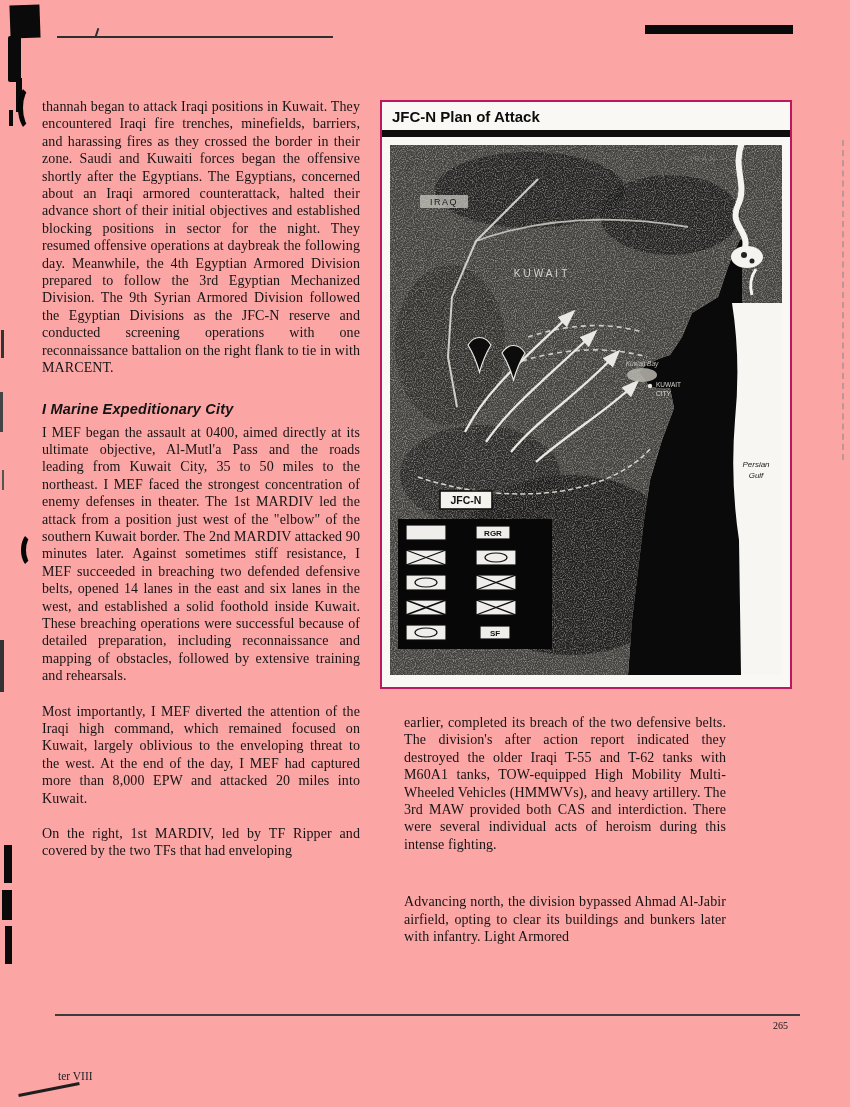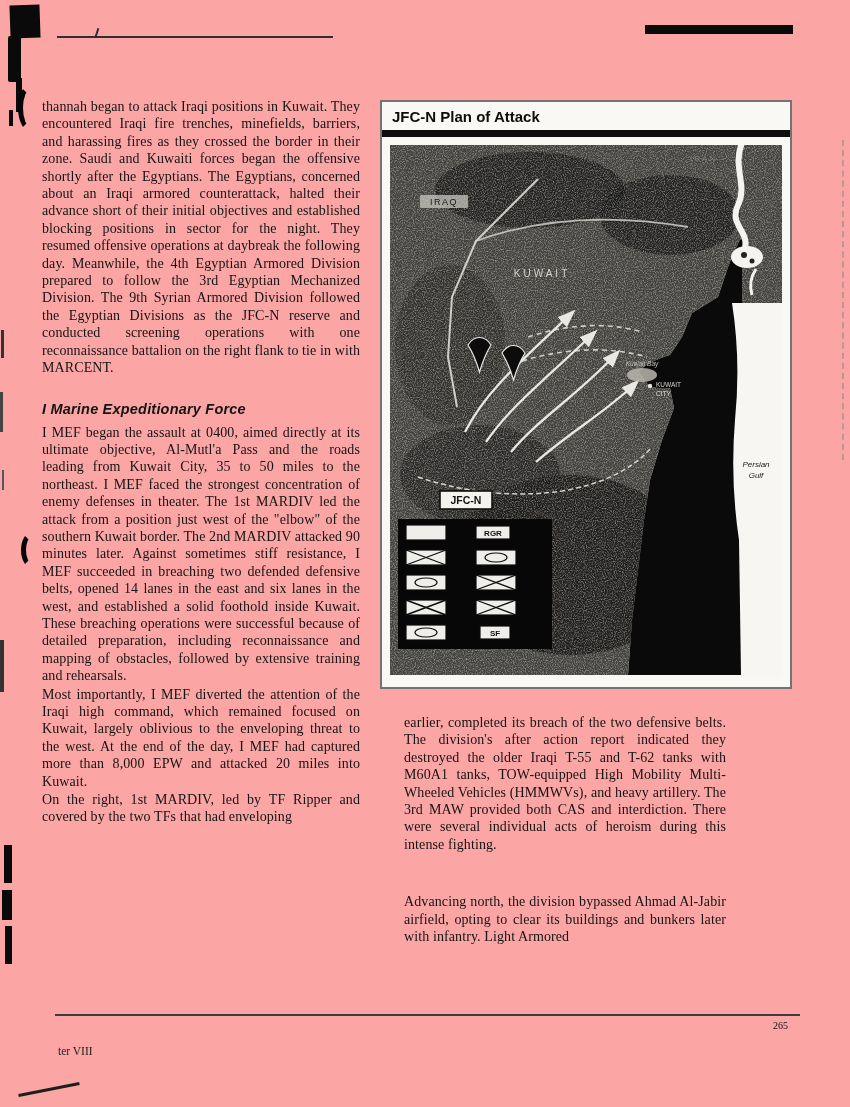--- a/index.html
+++ b/index.html
@@ -10,50 +10,50 @@
   }
 
   
   .col { position:absolute; }
   .left-col  { left:42px;  top:98px;  width:318px; }
   .right-col { left:404px; top:714px; width:322px; }
   .body-text {
     margin:0; font-size:14px; line-height:17.4px;
     text-align:justify; letter-spacing:0.1px;
   }
-  .spaced { margin-top:1px; }
+  .spaced { margin-top:18px; }
   .spaced-lg { margin-top:40px; }
   .section-heading {
     margin:24px 0 7px 0;
     font-family:"Liberation Sans", sans-serif;
     font-style:italic; font-weight:bold; font-size:14.5px;
     letter-spacing:0.2px;
   }
 
   
   .figure {
     position:absolute; left:380px; top:100px; width:412px;
-    border:2px solid #737373; background:#f9f8f4; box-sizing:border-box;
+    border:2px solid #be185d; background:#f9f8f4; box-sizing:border-box;
   }
   .figure-title {
     font-family:"Liberation Sans", sans-serif;
     font-weight:bold; font-size:15px; color:#0d0d0d;
     padding:6px 10px 5px 10px;
   }
   .figure-rule { height:7px; background:#0e0e0e; }
   .map-wrap { padding:8px; }
   .map text { font-family:"Liberation Sans", sans-serif; }
 
   
   .footer-line {
     position:absolute; left:55px; top:1014px; width:745px; height:2px;
     background:#3c3c3c;
   }
   .footer-left {
-    position:absolute; left:58px; top:1045px;
+    position:absolute; left:58px; top:1070px;
     font-size:11.5px; color:#222;
   }
   .footer-right {
     position:absolute; right:62px; top:1020px;
     font-size:10px; color:#111;
   }
 
   
   .art { position:absolute; background:#0a0a0a; }
   .art-block-tl   { left:10px; top:5px;  width:30px; height:33px; transform:rotate(-2deg); }
@@ -102,21 +102,21 @@
   <div class="art art-low-a"></div>
   <div class="art art-low-b"></div>
   <div class="art art-low-c"></div>
   <div class="art art-diag"></div>
   <div class="art-right-dash"></div>
   <div class="paren-mark paren-1"></div>
   <div class="paren-mark paren-2"></div>
 
   <div class="col left-col">
     <p class="body-text">thannah began to attack Iraqi positions in Kuwait. They encountered Iraqi fire trenches, minefields, barriers, and harassing fires as they crossed the border in their zone. Saudi and Kuwaiti forces began the offensive shortly after the Egyptians. The Egyptians, concerned about an Iraqi armored counterattack, halted their advance short of their initial objectives and established blocking positions in sector for the night. They resumed offensive operations at daybreak the following day. Meanwhile, the 4th Egyptian Armored Division prepared to follow the 3rd Egyptian Mechanized Division. The 9th Syrian Armored Division followed the Egyptian Divisions as the JFC-N reserve and conducted screening operations with one reconnaissance battalion on the right flank to tie in with MARCENT.</p>
-    <h3 class="section-heading">I Marine Expeditionary Force</h3>
+    <h3 class="section-heading">I Marine Expeditionary City</h3>
     <p class="body-text">I MEF began the assault at 0400, aimed directly at its ultimate objective, Al-Mutl'a Pass and the roads leading from Kuwait City, 35 to 50 miles to the northeast. I MEF faced the strongest concentration of enemy defenses in theater. The 1st MARDIV led the attack from a position just west of the "elbow" of the southern Kuwait border. The 2nd MARDIV attacked 90 minutes later. Against sometimes stiff resistance, I MEF succeeded in breaching two defended defensive belts, opened 14 lanes in the east and six lanes in the west, and established a solid foothold inside Kuwait. These breaching operations were successful because of detailed preparation, including reconnaissance and mapping of obstacles, followed by extensive training and rehearsals.</p>
     <p class="body-text spaced">Most importantly, I MEF diverted the attention of the Iraqi high command, which remained focused on Kuwait, largely oblivious to the enveloping threat to the west. At the end of the day, I MEF had captured more than 8,000 EPW and attacked 20 miles into Kuwait.</p>
     <p class="body-text spaced">On the right, 1st MARDIV, led by TF Ripper and covered by the two TFs that had enveloping</p>
   </div>
 
   <div class="figure">
     <div class="figure-title">JFC-N Plan of Attack</div>
     <div class="figure-rule"></div>
     <div class="map-wrap">
       <svg class="map" width="392" height="530" viewBox="0 0 392 530" preserveAspectRatio="none">

